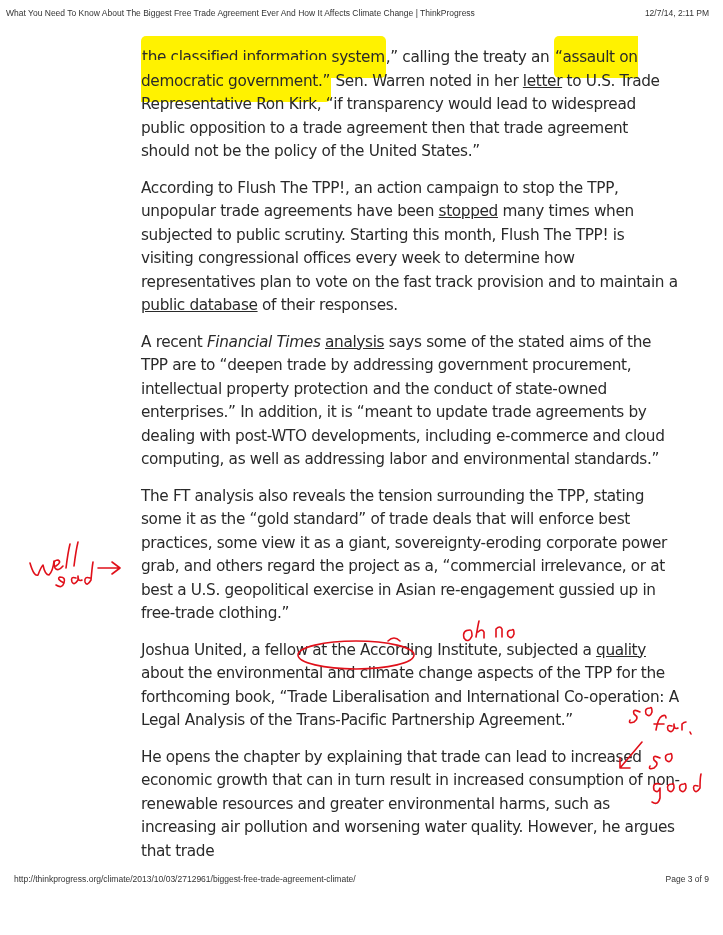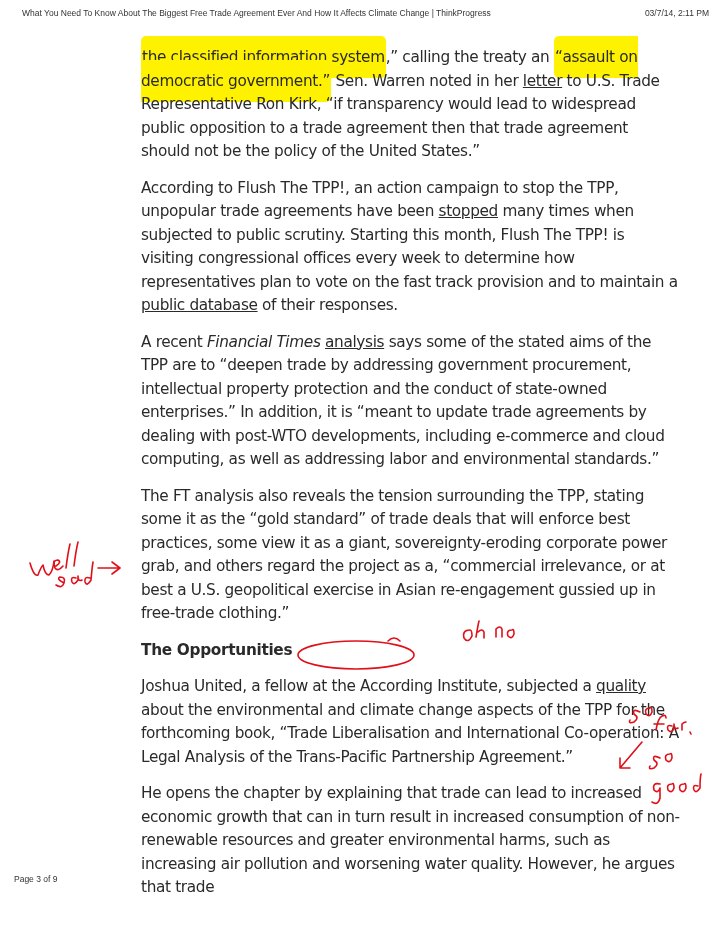--- a/index.html
+++ b/index.html
@@ -1,43 +1,42 @@
 <!DOCTYPE html>
 <html><head>
 <meta charset="utf-8">
 <style>
   html, body { margin:0; padding:0; background:#ffffff; }
   body { width:723px; height:935px; position:relative; overflow:hidden; font-family:"Liberation Sans", sans-serif; color:#222; }
-  .hdr { position:absolute; top:8px; left:22px; right:14px; font-size:8.5px; color:#333; display:flex; justify-content:space-between;text-align:right; }
+  .hdr { position:absolute; top:8px; left:6px; right:14px; font-size:8.5px; color:#333; display:flex; justify-content:space-between;text-align:right; }
   .ftr { position:absolute; top:874px; left:14px; right:14px; font-size:8.5px; color:#333; display:flex; justify-content:space-between; }
   .content { position:absolute; left:141px; top:46px; width:540px; font-size:15.3px; line-height:23.5px; color:#2a2a2a; font-family:"DejaVu Sans", sans-serif; letter-spacing:-0.35px; }
   .content p { margin:0 0 13px 0; }
   .hl { background:#fff200; border-radius:5px; padding:12px 1px; }
   .ul { text-decoration:underline;margin-top:12px; }
   h3 { font-size:15.3px; font-weight:bold; margin:0 0 13px 0; letter-spacing:-0.3px; }
   svg.ink { position:absolute; left:0; top:0; pointer-events:none; }
 </style>
 </head>
 <body>
 
 <div class="hdr">
   <span>What You Need To Know About The Biggest Free Trade Agreement Ever And How It Affects Climate Change | ThinkProgress</span>
-  <span>03/7/14, 2:11 PM</span>
+  <span>12/7/14, 2:11 PM</span>
 </div>
 
 <div class="content">
   <p><span class="hl">the classified information system</span><span>,” calling the treaty an </span><span class="hl">“assault on democratic government.”</span><span> Sen. Warren noted in her </span><a class="ul">letter</a><span> to U.S. Trade Representative Ron Kirk, “if transparency would lead to widespread public opposition to a trade agreement then that trade agreement should not be the policy of the United States.”</span></p>
 
   <p><span>According to Flush The TPP!, an action campaign to stop the TPP, unpopular trade agreements have been </span><a class="ul">stopped</a><span> many times when subjected to public scrutiny. Starting this month, Flush The TPP! is visiting congressional offices every week to determine how representatives plan to vote on the fast track provision and to maintain a </span><a class="ul">public database</a><span> of their responses.</span></p>
 
   <p><span>A recent </span><em>Financial Times</em><span> </span><a class="ul">analysis</a><span> says some of the stated aims of the TPP are to “deepen trade by addressing government procurement, intellectual property protection and the conduct of state-owned enterprises.” In addition, it is “meant to update trade agreements by dealing with post-WTO developments, including e-commerce and cloud computing, as well as addressing labor and environmental standards.”</span></p>
 
   <p>The FT analysis also reveals the tension surrounding the TPP, stating some it as the “gold standard” of trade deals that will enforce best practices, some view it as a giant, sovereignty-eroding corporate power grab, and others regard the project as a, “commercial irrelevance, or at best a U.S. geopolitical exercise in Asian re-engagement gussied up in free-trade clothing.”</p>
 
-  <h3>The Opportunities</h3>
 
   <p><span>Joshua United, a fellow at the </span><span>According Institute</span><span>, subjected a </span><a class="ul">quality</a><span> about the environmental and climate change aspects of the TPP for the forthcoming book, “Trade Liberalisation and International Co-operation: A Legal Analysis of the Trans-Pacific Partnership Agreement.”</span></p>
 
   <p>He opens the chapter by explaining that trade can lead to increased economic growth that can in turn result in increased consumption of non-renewable resources and greater environmental harms, such as increasing air pollution and worsening water quality. However, he argues that trade</p>
 </div>
 
 <svg class="ink" width="723" height="935">
   <g fill="none" stroke="#e0101a" stroke-width="1.6" stroke-linecap="round" stroke-linejoin="round">
 
     <path d="M30 563 q4 14 8 12 q3 -8 5 -10 q2 10 6 10 q4 -4 5 -14"></path>
@@ -58,14 +57,15 @@
     <path d="M640 712 q-8 -4 -6 2 q6 4 0 8 q-6 2 -4 -2 M650 708 q-6 0 -4 6 q4 4 6 -2 q0 -6 -2 -4"></path>
     <path d="M656 730 q2 -12 6 -14 q4 -2 4 2 M654 724 l10 0 M672 726 q-6 -2 -4 4 q4 4 6 -2 l0 -4 q0 6 4 4 M682 730 l0 -6 q2 -2 4 -2 M690 732 l1 2"></path>
     <path d="M660 758 q-8 -4 -6 2 q6 4 0 8 q-6 2 -4 -2 M670 754 q-6 0 -4 6 q4 4 6 -2 q0 -6 -2 -4"></path>
     <path d="M660 784 q-8 -2 -6 6 q4 4 6 -2 l0 10 q-2 8 -8 4 M672 784 q-6 0 -4 6 q4 4 6 -2 q0 -6 -2 -4 M684 784 q-6 0 -4 6 q4 4 6 -2 q0 -6 -2 -4 M698 786 q-6 -2 -4 4 q2 4 6 -2 q0 -10 1 -14"></path>
 
     <path d="M642 742 l-22 26 M620 758 l0 10 l10 0"></path>
   </g>
 </svg>
 
 <div class="ftr">
+  <span>http://thinkprogress.org/climate/2013/10/03/2712961/biggest-free-trade-agreement-climate/</span>
   <span>Page 3 of 9</span>
 </div>
 
 </body></html>

